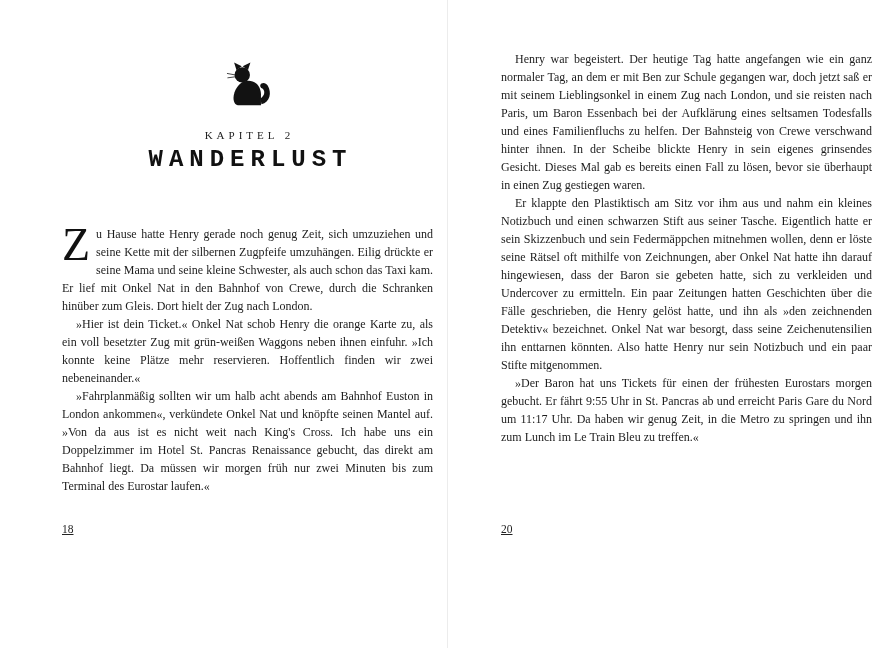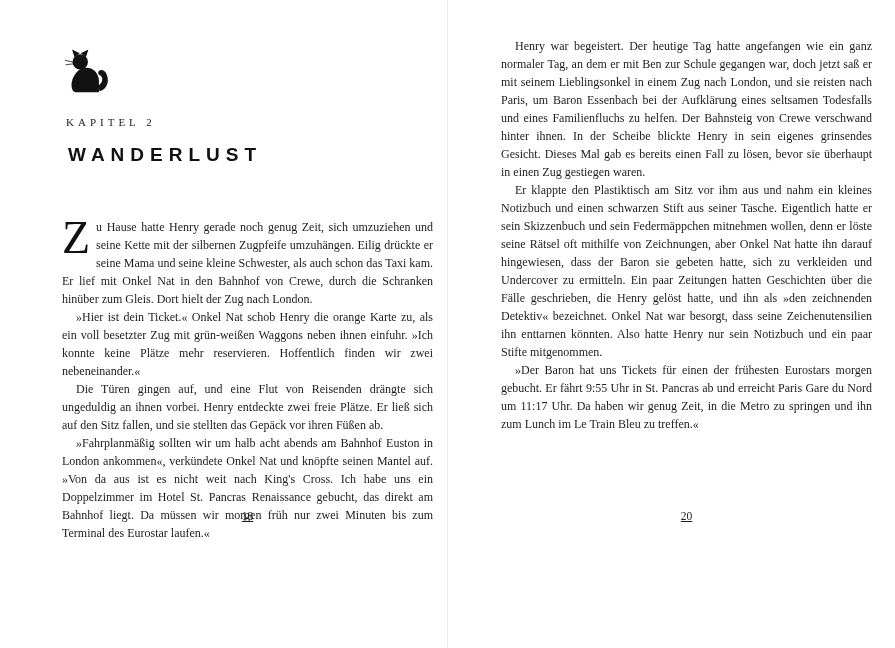--- a/index.html
+++ b/index.html
@@ -13,41 +13,41 @@
     color: #1c1c1c;
     overflow: hidden;
     margin: 0 auto;
   }
   .gutter {
     position: absolute;
     left: 447px; top: 0;
     width: 1px; height: 648px;
     background: #ececec;
   }
-  .page { position: absolute; top: 0; height: 560px; }
+  .page { position: absolute; top: 13px; height: 560px; }
   .page-left  { left: 62px;  width: 371px; }
   .page-right { left: 501px; width: 371px; }
 
-  .chapter-head { padding-top: 48px; }
+  .chapter-head { text-align: center; padding-top: 48px; }
   .cat-wrap { display: inline-block; height: 48px; }
   .kapitel {
     margin-top: 16px;
     font-size: 11px;
     letter-spacing: 4px;
     padding-left: 4px;
     color: #222222;
   }
   .title {
-    margin-top: 16px;
-    font-size: 19px;
+    margin-top: 5px;
+    font-size: 24px;
     font-weight: bold;
     letter-spacing: 6px;
     padding-left: 6px;
     color: #111111;
-    font-family: Liberation Sans, sans-serif;
+    font-family: Liberation Mono, monospace;
   }
 
   .body {
     text-align: justify;
     font-size: 12px;
     line-height: 18px;
     hyphens: auto;
     -webkit-hyphens: auto;
   }
   .page-left  .body { margin-top: 52px; }
@@ -61,21 +61,21 @@
     line-height: 35px;
     padding: 2px 6px 0 0;
     color: #111111;
   }
 
   .pagenum {
     position: absolute;
     bottom: 38px;
     left: 0;
     width: 100%;
-    text-align: center;
+    text-align: left;
     font-size: 11.5px;
     color: #222222;
     text-decoration: underline;
   }
 </style>
 </head>
 <body>
 
 <div class="spread">
 
@@ -101,21 +101,20 @@
           <path d="M23 29 L 7 26 M23 33 L 8 35" stroke="#121212" stroke-width="1.6" fill="none" stroke-linecap="round"></path>
         </svg>
       </span>
       <div class="kapitel">KAPITEL 2</div>
       <h1 class="title">WANDERLUST</h1>
     </div>
 
     <div class="body">
       <p><span class="dropcap">Z</span><span>u Hause hatte Henry gerade noch genug Zeit, sich umzuziehen und seine Kette mit der silbernen Zugpfeife umzuhängen. Eilig drückte er seine Mama und seine kleine Schwester, als auch schon das Taxi kam. Er lief mit Onkel Nat in den Bahnhof von Crewe, durch die Schranken hinüber zum Gleis. Dort hielt der Zug nach London.</span></p>
       <p class="indent">»Hier ist dein Ticket.« Onkel Nat schob Henry die orange Karte zu, als ein voll besetzter Zug mit grün-weißen Waggons neben ihnen einfuhr. »Ich konnte keine Plätze mehr reservieren. Hoffentlich finden wir zwei nebeneinander.«</p>
-      <p class="indent">Die Türen gingen auf, und eine Flut von Reisenden drängte sich ungeduldig an ihnen vorbei. Henry entdeckte zwei freie Plätze. Er ließ sich auf den Sitz fallen, und sie stellten das Gepäck vor ihren Füßen ab.</p>
       <p class="indent">»Fahrplanmäßig sollten wir um halb acht abends am Bahnhof Euston in London ankommen«, verkündete Onkel Nat und knöpfte seinen Mantel auf. »Von da aus ist es nicht weit nach King's Cross. Ich habe uns ein Doppelzimmer im Hotel St. Pancras Renaissance gebucht, das direkt am Bahnhof liegt. Da müssen wir morgen früh nur zwei Minuten bis zum Terminal des Eurostar laufen.«</p>
     </div>
 
     <div class="pagenum">18</div>
   </div>
 
   <div class="page page-right">
 
     <div class="body">
       <p class="indent">Henry war begeistert. Der heutige Tag hatte angefangen wie ein ganz normaler Tag, an dem er mit Ben zur Schule gegangen war, doch jetzt saß er mit seinem Lieblingsonkel in einem Zug nach London, und sie reisten nach Paris, um Baron Essenbach bei der Aufklärung eines seltsamen Todesfalls und eines Familienfluchs zu helfen. Der Bahnsteig von Crewe verschwand hinter ihnen. In der Scheibe blickte Henry in sein eigenes grinsendes Gesicht. Dieses Mal gab es bereits einen Fall zu lösen, bevor sie überhaupt in einen Zug gestiegen waren.</p>

